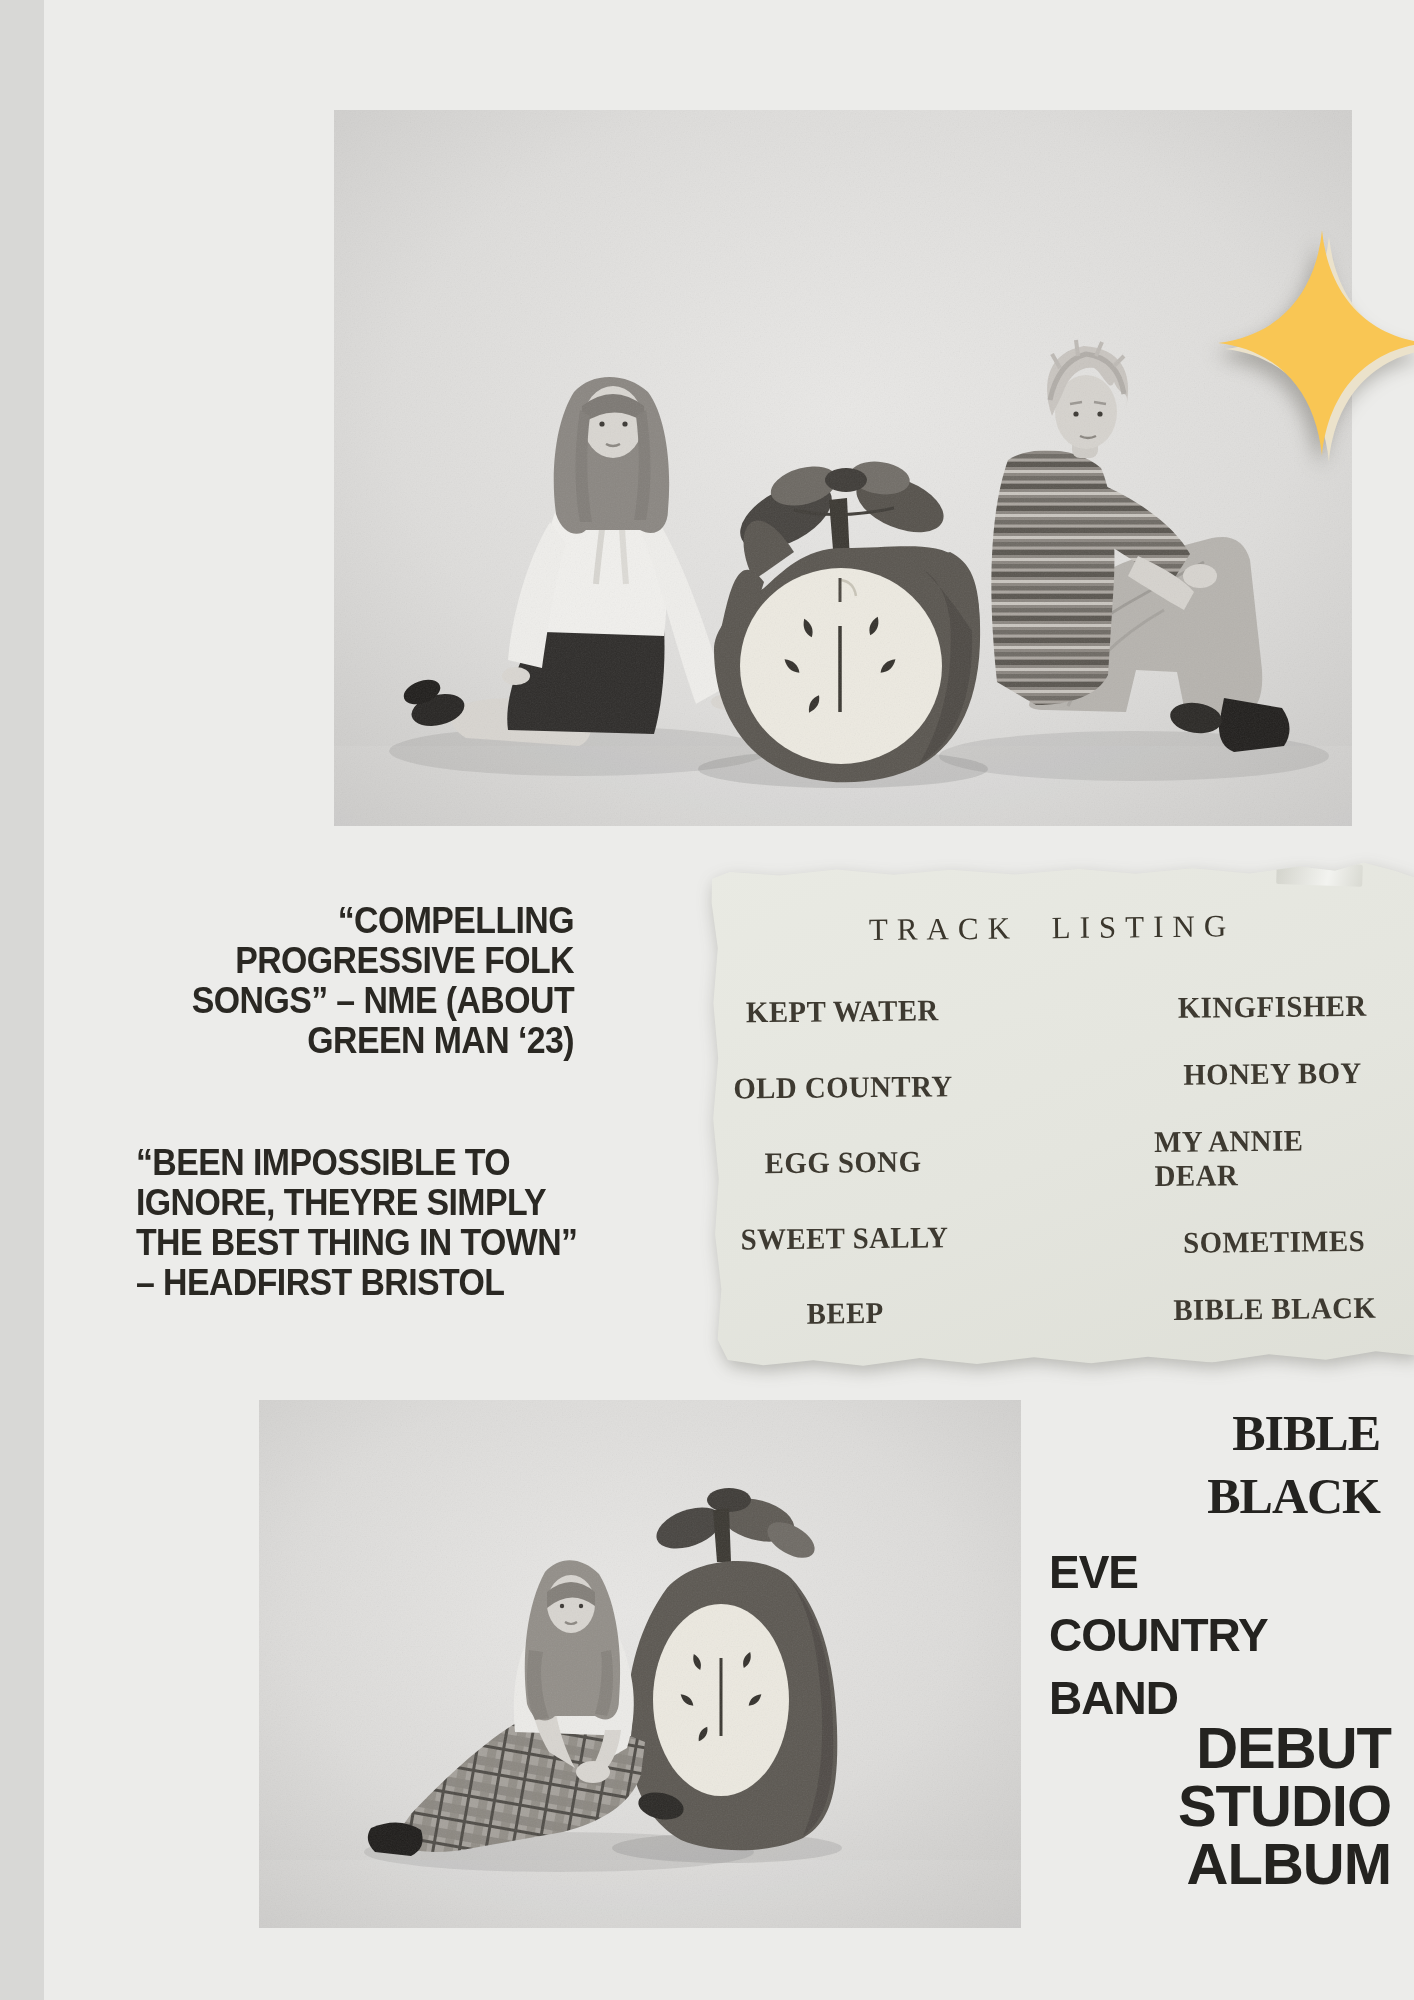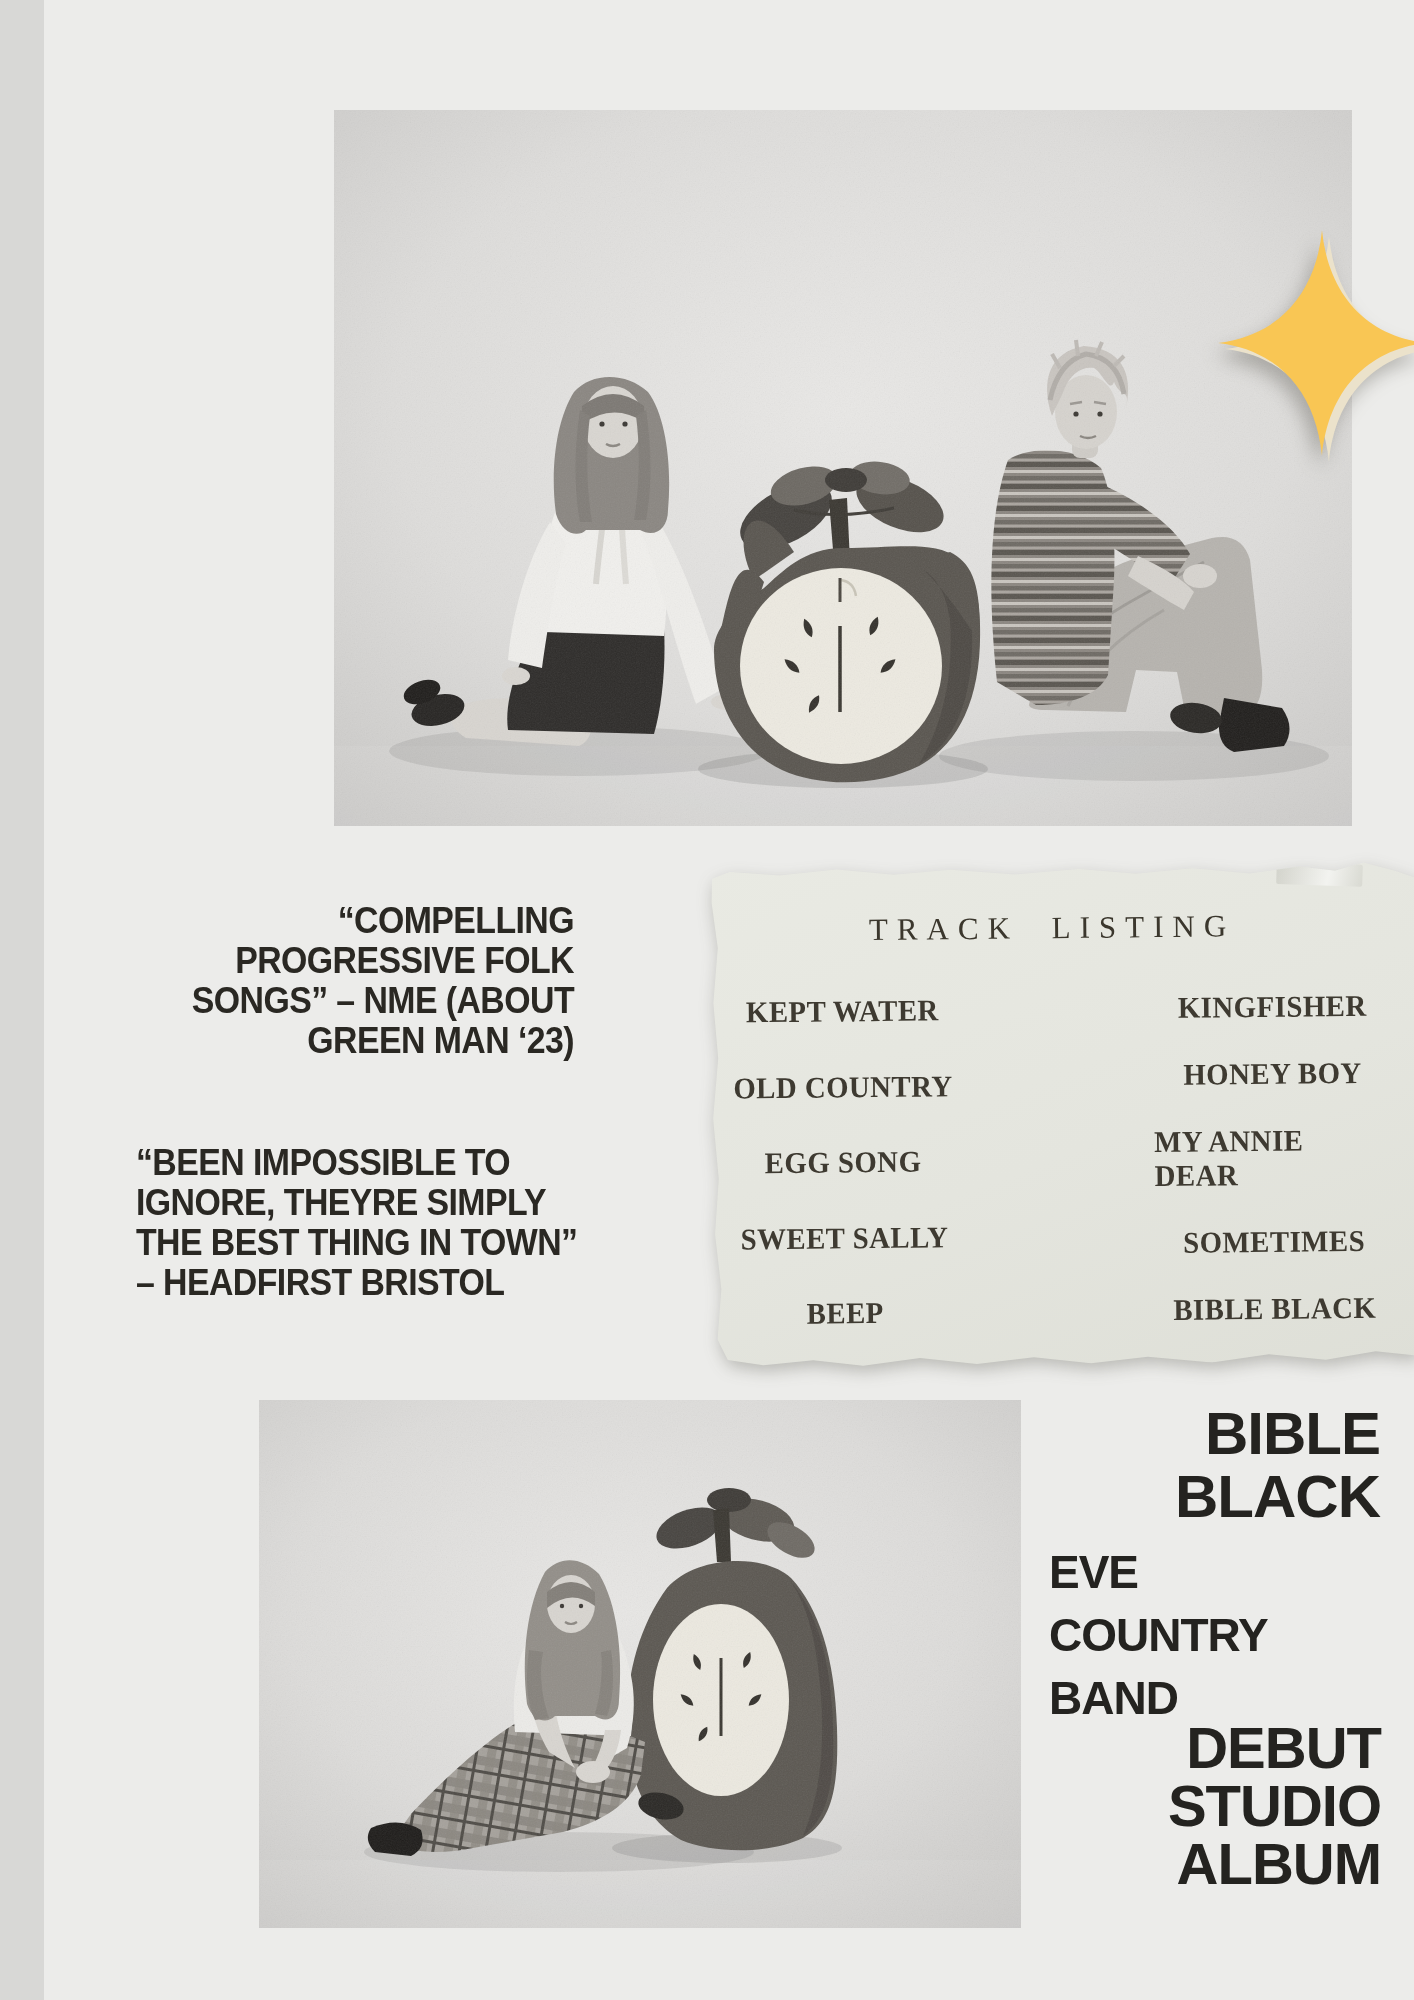--- a/index.html
+++ b/index.html
@@ -53,23 +53,23 @@
     display:flex;flex-direction:column;justify-content:space-between;align-items:center;
     font-family:"Liberation Serif", serif;font-weight:700;font-size:30px;
     letter-spacing:0.5px;color:#3E3A31;
   }
   .col1{left:12px;width:240px;}
   .col2{left:438px;width:248px;}
   .track{display:block;transform:scaleX(0.96);}
 
   .display-text{position:absolute;margin:0;font-weight:700;color:#242320;letter-spacing:-1px;}
   .display-text span{display:block;}
-  .album-title{right:78px;top:1402px;font-size:60px;line-height:63px;text-align:right;}
+  .album-title{right:78px;top:1402px;font-size:50px;line-height:63px;text-align:right;font-family:Liberation Serif, serif;}
   .artist-name{left:1005px;top:1541px;font-size:46px;line-height:63px;text-align:left;}
-  .album-subtitle{right:77px;top:1719px;font-size:58px;line-height:58px;text-align:right;}
+  .album-subtitle{right:67px;top:1719px;font-size:58px;line-height:58px;text-align:right;}
 </style>
 </head>
 <body>
 
 <div class="page">
 
   <figure class="photo photo-top">
     <svg viewBox="0 0 1018 716" preserveAspectRatio="none">
       <defs>
         <radialGradient id="bg1" cx="50%" cy="42%" r="80%">

